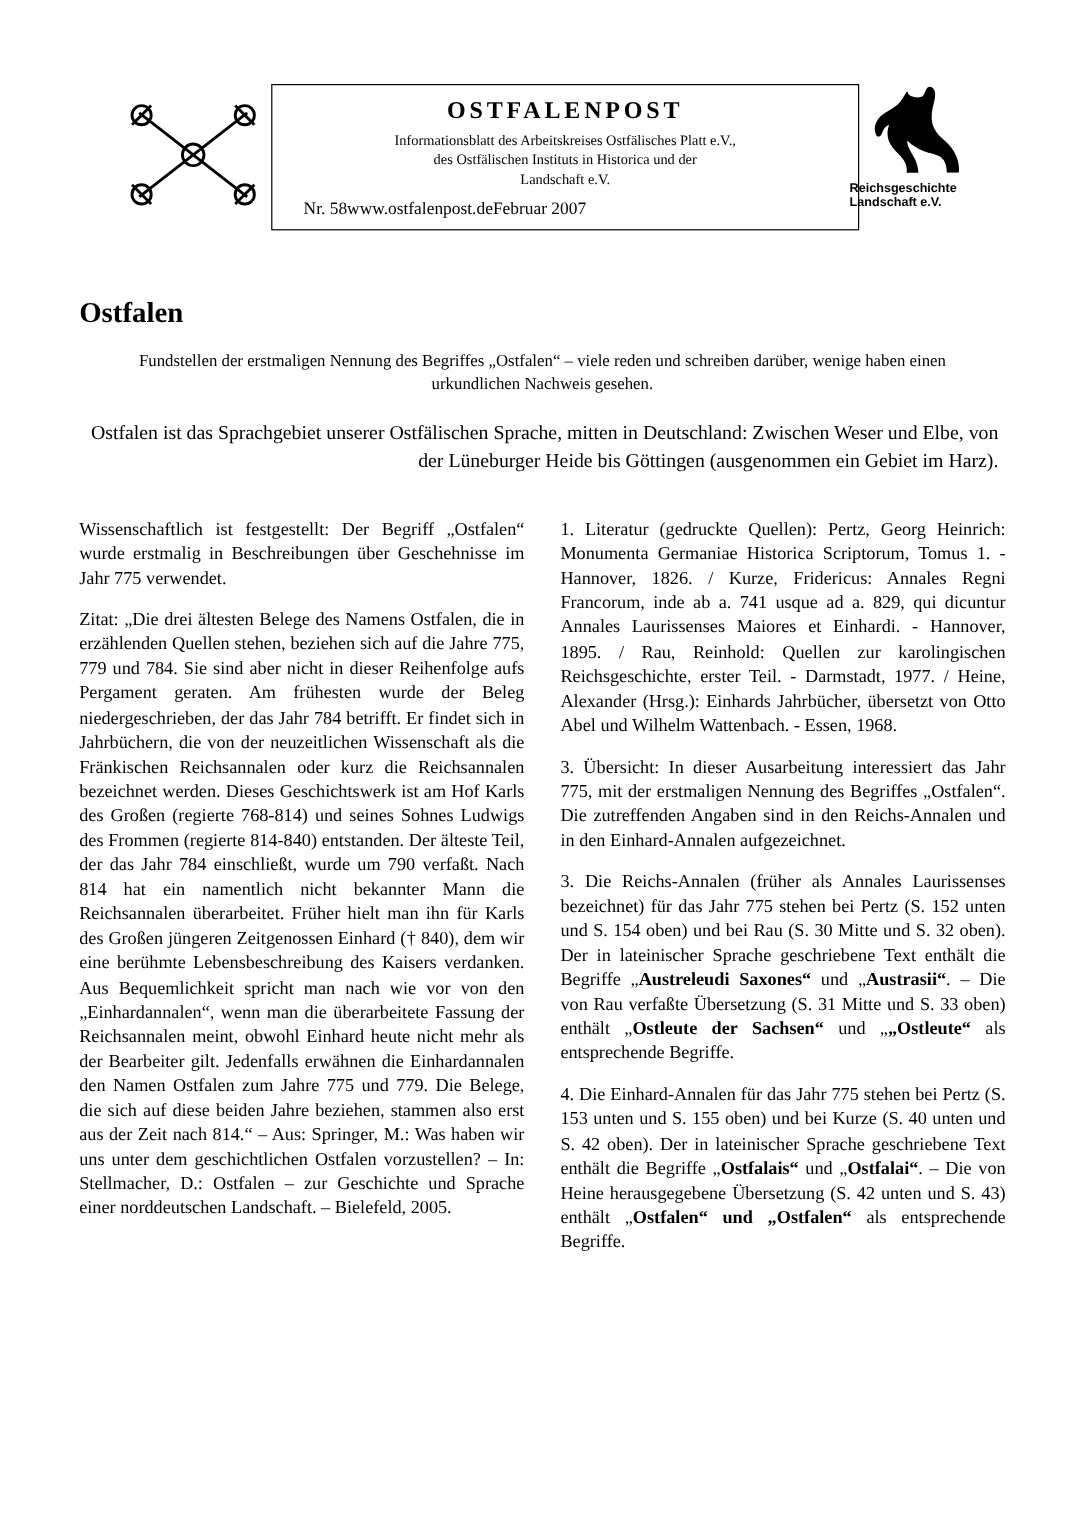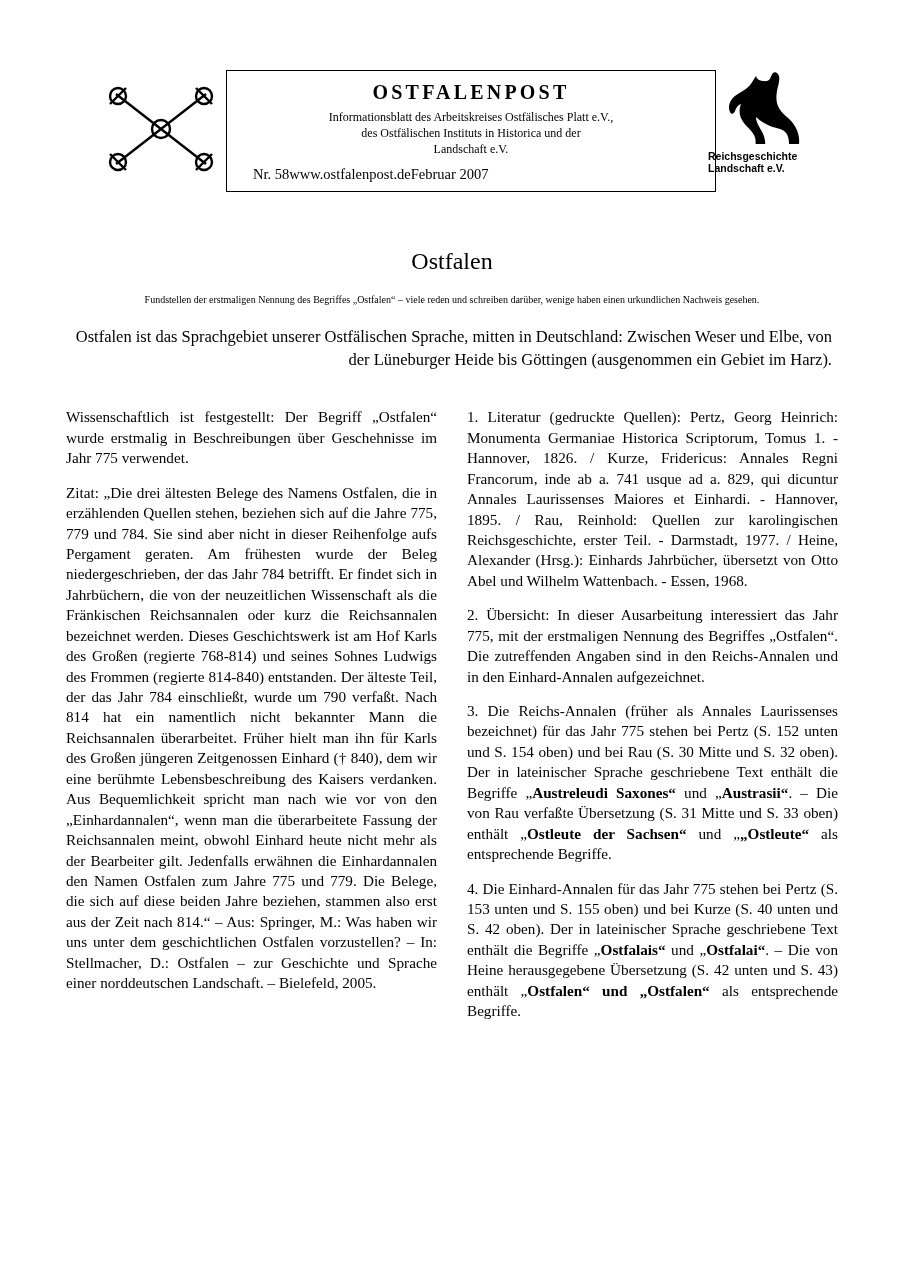--- a/index.html
+++ b/index.html
@@ -75,28 +75,27 @@
     font-family: "Liberation Sans", sans-serif;
     font-size: 10.5px;
     font-weight: bold;
     line-height: 1.15;
     text-align: left;
     margin-top: 2px;
   }
 
   
   h1.doc-title {
-    text-align: center;
     font-size: 24px;
-    font-weight: normal;
+    font-weight: bold;
     margin: 6px 0 18px 0;
   }
   .lead {
     text-align: center;
-    font-size: 10px;
+    font-size: 14px;
     line-height: 1.35;
     margin: 0 18px 18px 18px;
   }
   .lead2 {
     text-align: right;
     font-size: 16.5px;
     line-height: 1.42;
     margin: 0 6px 36px 6px;
   }
 
@@ -176,19 +175,19 @@
 
   <div class="columns">
 
     <div class="col">
       <p>Wissenschaftlich ist festgestellt: Der Begriff „Ostfalen“ wurde erstmalig in Beschreibungen über Geschehnisse im Jahr 775 verwendet.</p>
       <p>Zitat: „Die drei ältesten Belege des Namens Ostfalen, die in erzählenden Quellen stehen, beziehen sich auf die Jahre 775, 779 und 784. Sie sind aber nicht in dieser Reihenfolge aufs Pergament geraten. Am frühesten wurde der Beleg niedergeschrieben, der das Jahr 784 betrifft. Er findet sich in Jahrbüchern, die von der neuzeitlichen Wissenschaft als die Fränkischen Reichsannalen oder kurz die Reichsannalen bezeichnet werden. Dieses Geschichtswerk ist am Hof Karls des Großen (regierte 768-814) und seines Sohnes Ludwigs des Frommen (regierte 814-840) entstanden. Der älteste Teil, der das Jahr 784 einschließt, wurde um 790 verfaßt. Nach 814 hat ein namentlich nicht bekannter Mann die Reichsannalen überarbeitet. Früher hielt man ihn für Karls des Großen jüngeren Zeitgenossen Einhard († 840), dem wir eine berühmte Lebensbeschreibung des Kaisers verdanken. Aus Bequemlichkeit spricht man nach wie vor von den „Einhardannalen“, wenn man die überarbeitete Fassung der Reichsannalen meint, obwohl Einhard heute nicht mehr als der Bearbeiter gilt. Jedenfalls erwähnen die Einhardannalen den Namen Ostfalen zum Jahre 775 und 779. Die Belege, die sich auf diese beiden Jahre beziehen, stammen also erst aus der Zeit nach 814.“ – Aus: Springer, M.: Was haben wir uns unter dem geschichtlichen Ostfalen vorzustellen? – In: Stellmacher, D.: Ostfalen – zur Geschichte und Sprache einer norddeutschen Landschaft. – Bielefeld, 2005.</p>
     </div>
 
     <div class="col">
       <p>1. Literatur (gedruckte Quellen): Pertz, Georg Heinrich: Monumenta Germaniae Historica Scriptorum, Tomus 1. - Hannover, 1826. / Kurze, Fridericus: Annales Regni Francorum, inde ab a. 741 usque ad a. 829, qui dicuntur Annales Laurissenses Maiores et Einhardi. - Hannover, 1895. / Rau, Reinhold: Quellen zur karolingischen Reichsgeschichte, erster Teil. - Darmstadt, 1977. / Heine, Alexander (Hrsg.): Einhards Jahrbücher, übersetzt von Otto Abel und Wilhelm Wattenbach. - Essen, 1968.</p>
-      <p>2. Übersicht: In dieser Ausarbeitung interessiert das Jahr 775, mit der erstmaligen Nennung des Begriffes „Ostfalen“. Die zutreffenden Angaben sind in den Reichs-Annalen und in den Einhard-Annalen aufgezeichnet.</p>
+      <p>3. Übersicht: In dieser Ausarbeitung interessiert das Jahr 775, mit der erstmaligen Nennung des Begriffes „Ostfalen“. Die zutreffenden Angaben sind in den Reichs-Annalen und in den Einhard-Annalen aufgezeichnet.</p>
       <p><span>3. Die Reichs-Annalen (früher als Annales Laurissenses bezeichnet) für das Jahr 775 stehen bei Pertz (S. 152 unten und S. 154 oben) und bei Rau (S. 30 Mitte und S. 32 oben). Der in lateinischer Sprache geschriebene Text enthält die Begriffe „</span><b>Austreleudi Saxones“</b><span> und „</span><b>Austrasii“</b><span>. – Die von Rau verfaßte Übersetzung (S. 31 Mitte und S. 33 oben) enthält „</span><b>Ostleute der Sachsen“</b><span> und „</span><b>„Ostleute“</b><span> als entsprechende Begriffe.</span></p>
       <p><span>4. Die Einhard-Annalen für das Jahr 775 stehen bei Pertz (S. 153 unten und S. 155 oben) und bei Kurze (S. 40 unten und S. 42 oben). Der in lateinischer Sprache geschriebene Text enthält die Begriffe „</span><b>Ostfalais“</b><span> und „</span><b>Ostfalai“</b><span>. – Die von Heine herausgegebene Übersetzung (S. 42 unten und S. 43) enthält „</span><b>Ostfalen“ und „Ostfalen“</b><span> als entsprechende Begriffe.</span></p>
     </div>
 
   </div>
 </div>
 
 </body></html>

